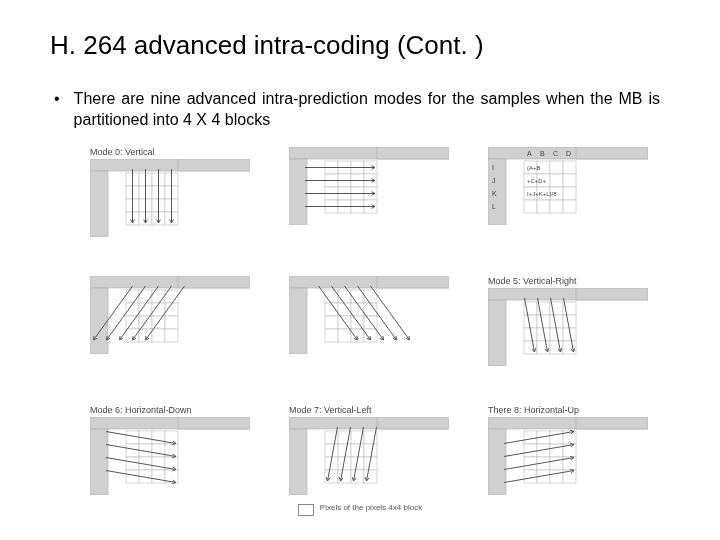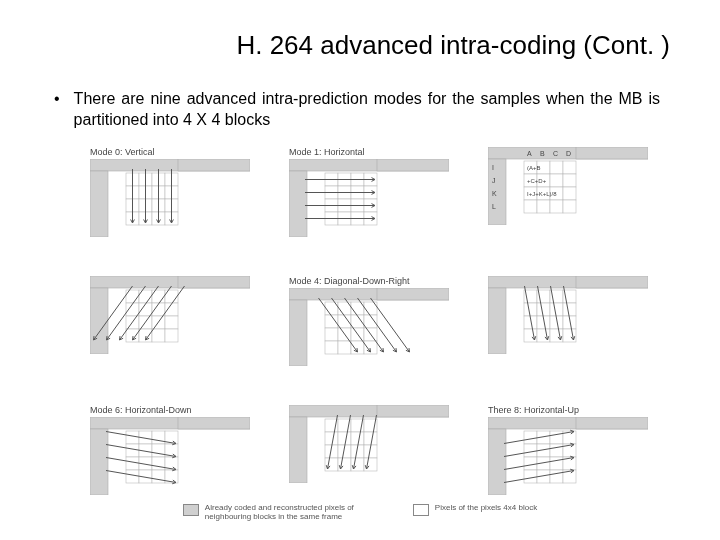--- a/index.html
+++ b/index.html
@@ -9,21 +9,21 @@
     height: 540px;
     background: #fff;
     font-family: Arial, Helvetica, sans-serif;
     color: #000;
     overflow: hidden;
   }
   .slide {
     padding: 30px 50px 20px 50px;
   }
   .title {
-    text-align: right;
+    text-align: left;
     font-size: 26px;
     font-weight: normal;
     margin-bottom: 28px;
   }
   .bullet-row {
     display: flex;
     align-items: flex-start;
     font-size: 16px;
     line-height: 1.3;
     text-align: justify;
@@ -126,21 +126,20 @@
             <line x1="55.5" y1="64" x2="57.41770215441681" y2="60.48966975243851" stroke="#555" stroke-width="1"></line>
             <line x1="68.5" y1="10" x2="68.5" y2="64" stroke="#555" stroke-width="1"></line>
             <line x1="68.5" y1="64" x2="66.58229784558318" y2="60.48966975243851" stroke="#555" stroke-width="1"></line>
             <line x1="68.5" y1="64" x2="70.41770215441682" y2="60.48966975243851" stroke="#555" stroke-width="1"></line>
             <line x1="81.5" y1="10" x2="81.5" y2="64" stroke="#555" stroke-width="1"></line>
             <line x1="81.5" y1="64" x2="79.58229784558318" y2="60.48966975243851" stroke="#555" stroke-width="1"></line>
             <line x1="81.5" y1="64" x2="83.41770215441682" y2="60.48966975243851" stroke="#555" stroke-width="1"></line>
           </svg>
         </div>
         <div class="mode">
-          <div class="mode-label">Mode 1: Horizontal</div>
           <svg class="mode-svg" viewBox="0 0 160 78">
             <rect x="0" y="0" width="160" height="12" fill="#d0d0d0" stroke="#aaa" stroke-width="0.6"></rect>
             <rect x="0" y="12" width="18" height="66" fill="#d0d0d0" stroke="#aaa" stroke-width="0.6"></rect>
             <rect x="36" y="14" width="13" height="13" fill="#fff" stroke="#bbb" stroke-width="0.6"></rect>
             <rect x="49" y="14" width="13" height="13" fill="#fff" stroke="#bbb" stroke-width="0.6"></rect>
             <rect x="62" y="14" width="13" height="13" fill="#fff" stroke="#bbb" stroke-width="0.6"></rect>
             <rect x="75" y="14" width="13" height="13" fill="#fff" stroke="#bbb" stroke-width="0.6"></rect>
             <rect x="36" y="27" width="13" height="13" fill="#fff" stroke="#bbb" stroke-width="0.6"></rect>
             <rect x="49" y="27" width="13" height="13" fill="#fff" stroke="#bbb" stroke-width="0.6"></rect>
             <rect x="62" y="27" width="13" height="13" fill="#fff" stroke="#bbb" stroke-width="0.6"></rect>
@@ -234,21 +233,20 @@
             <line x1="29.5" y1="64" x2="33.10990650366479" y2="62.27704467997611" stroke="#555" stroke-width="1"></line>
             <line x1="81.5" y1="10" x2="42.5" y2="64" stroke="#555" stroke-width="1"></line>
             <line x1="42.5" y1="64" x2="43.000623897977974" y2="60.03145168698007" stroke="#555" stroke-width="1"></line>
             <line x1="42.5" y1="64" x2="46.10990650366479" y2="62.27704467997611" stroke="#555" stroke-width="1"></line>
             <line x1="94.5" y1="10" x2="55.5" y2="64" stroke="#555" stroke-width="1"></line>
             <line x1="55.5" y1="64" x2="56.000623897977974" y2="60.03145168698007" stroke="#555" stroke-width="1"></line>
             <line x1="55.5" y1="64" x2="59.10990650366479" y2="62.27704467997611" stroke="#555" stroke-width="1"></line>
           </svg>
         </div>
         <div class="mode">
-          <div class="mode-label">Mode 4: Diagonal-Down-Right</div>
           <svg class="mode-svg" viewBox="0 0 160 78">
             <rect x="0" y="0" width="160" height="12" fill="#d0d0d0" stroke="#aaa" stroke-width="0.6"></rect>
             <rect x="0" y="12" width="18" height="66" fill="#d0d0d0" stroke="#aaa" stroke-width="0.6"></rect>
             <rect x="36" y="14" width="13" height="13" fill="#fff" stroke="#bbb" stroke-width="0.6"></rect>
             <rect x="49" y="14" width="13" height="13" fill="#fff" stroke="#bbb" stroke-width="0.6"></rect>
             <rect x="62" y="14" width="13" height="13" fill="#fff" stroke="#bbb" stroke-width="0.6"></rect>
             <rect x="75" y="14" width="13" height="13" fill="#fff" stroke="#bbb" stroke-width="0.6"></rect>
             <rect x="36" y="27" width="13" height="13" fill="#fff" stroke="#bbb" stroke-width="0.6"></rect>
             <rect x="49" y="27" width="13" height="13" fill="#fff" stroke="#bbb" stroke-width="0.6"></rect>
             <rect x="62" y="27" width="13" height="13" fill="#fff" stroke="#bbb" stroke-width="0.6"></rect>
@@ -273,20 +271,21 @@
             <line x1="94.5" y1="64" x2="93.99937610202203" y2="60.03145168698007" stroke="#555" stroke-width="1"></line>
             <line x1="68.5" y1="10" x2="107.5" y2="64" stroke="#555" stroke-width="1"></line>
             <line x1="107.5" y1="64" x2="103.89009349633521" y2="62.27704467997611" stroke="#555" stroke-width="1"></line>
             <line x1="107.5" y1="64" x2="106.99937610202203" y2="60.03145168698007" stroke="#555" stroke-width="1"></line>
             <line x1="81.5" y1="10" x2="120.5" y2="64" stroke="#555" stroke-width="1"></line>
             <line x1="120.5" y1="64" x2="116.89009349633521" y2="62.27704467997611" stroke="#555" stroke-width="1"></line>
             <line x1="120.5" y1="64" x2="119.99937610202203" y2="60.03145168698007" stroke="#555" stroke-width="1"></line>
           </svg>
         </div>
         <div class="mode">
+          <div class="mode-label">Mode 5: Vertical-Right</div>
           <svg class="mode-svg" viewBox="0 0 160 78">
             <rect x="0" y="0" width="160" height="12" fill="#d0d0d0" stroke="#aaa" stroke-width="0.6"></rect>
             <rect x="0" y="12" width="18" height="66" fill="#d0d0d0" stroke="#aaa" stroke-width="0.6"></rect>
             <rect x="36" y="14" width="13" height="13" fill="#fff" stroke="#bbb" stroke-width="0.6"></rect>
             <rect x="49" y="14" width="13" height="13" fill="#fff" stroke="#bbb" stroke-width="0.6"></rect>
             <rect x="62" y="14" width="13" height="13" fill="#fff" stroke="#bbb" stroke-width="0.6"></rect>
             <rect x="75" y="14" width="13" height="13" fill="#fff" stroke="#bbb" stroke-width="0.6"></rect>
             <rect x="36" y="27" width="13" height="13" fill="#fff" stroke="#bbb" stroke-width="0.6"></rect>
             <rect x="49" y="27" width="13" height="13" fill="#fff" stroke="#bbb" stroke-width="0.6"></rect>
             <rect x="62" y="27" width="13" height="13" fill="#fff" stroke="#bbb" stroke-width="0.6"></rect>
@@ -344,20 +343,21 @@
             <line x1="86" y1="39.5" x2="82.86416265851578" y2="37.016751287576454" stroke="#555" stroke-width="1"></line>
             <line x1="16" y1="40.5" x2="86" y2="52.5" stroke="#555" stroke-width="1"></line>
             <line x1="86" y1="52.5" x2="82.21611811400268" y2="53.797011130569565" stroke="#555" stroke-width="1"></line>
             <line x1="86" y1="52.5" x2="82.86416265851578" y2="50.016751287576454" stroke="#555" stroke-width="1"></line>
             <line x1="16" y1="53.5" x2="86" y2="65.5" stroke="#555" stroke-width="1"></line>
             <line x1="86" y1="65.5" x2="82.21611811400268" y2="66.79701113056957" stroke="#555" stroke-width="1"></line>
             <line x1="86" y1="65.5" x2="82.86416265851578" y2="63.016751287576454" stroke="#555" stroke-width="1"></line>
           </svg>
         </div>
         <div class="mode">
+          <div class="mode-label">Mode 7: Vertical-Left</div>
           <svg class="mode-svg" viewBox="0 0 160 78">
             <rect x="0" y="0" width="160" height="12" fill="#d0d0d0" stroke="#aaa" stroke-width="0.6"></rect>
             <rect x="0" y="12" width="18" height="66" fill="#d0d0d0" stroke="#aaa" stroke-width="0.6"></rect>
             <rect x="36" y="14" width="13" height="13" fill="#fff" stroke="#bbb" stroke-width="0.6"></rect>
             <rect x="49" y="14" width="13" height="13" fill="#fff" stroke="#bbb" stroke-width="0.6"></rect>
             <rect x="62" y="14" width="13" height="13" fill="#fff" stroke="#bbb" stroke-width="0.6"></rect>
             <rect x="75" y="14" width="13" height="13" fill="#fff" stroke="#bbb" stroke-width="0.6"></rect>
             <rect x="36" y="27" width="13" height="13" fill="#fff" stroke="#bbb" stroke-width="0.6"></rect>
             <rect x="49" y="27" width="13" height="13" fill="#fff" stroke="#bbb" stroke-width="0.6"></rect>
             <rect x="62" y="27" width="13" height="13" fill="#fff" stroke="#bbb" stroke-width="0.6"></rect>
@@ -418,23 +418,19 @@
             <line x1="86" y1="40.5" x2="82.21611811400268" y2="39.202988869430435" stroke="#555" stroke-width="1"></line>
             <line x1="16" y1="65.5" x2="86" y2="53.5" stroke="#555" stroke-width="1"></line>
             <line x1="86" y1="53.5" x2="82.86416265851578" y2="55.983248712423546" stroke="#555" stroke-width="1"></line>
             <line x1="86" y1="53.5" x2="82.21611811400268" y2="52.202988869430435" stroke="#555" stroke-width="1"></line>
           </svg>
         </div>
       </div>
 
     <div class="legend">
       <div class="legend-item">
-        <div class="swatch swatch-gray"></div>
-        <span>Already coded and reconstructed pixels of neighbouring blocks in the same frame</span>
-      </div>
-      <div class="legend-item">
         <div class="swatch swatch-white"></div>
         <span>Pixels of the pixels 4x4 block</span>
       </div>
     </div>
   </div>
 
 </div>
 
 </body></html>

